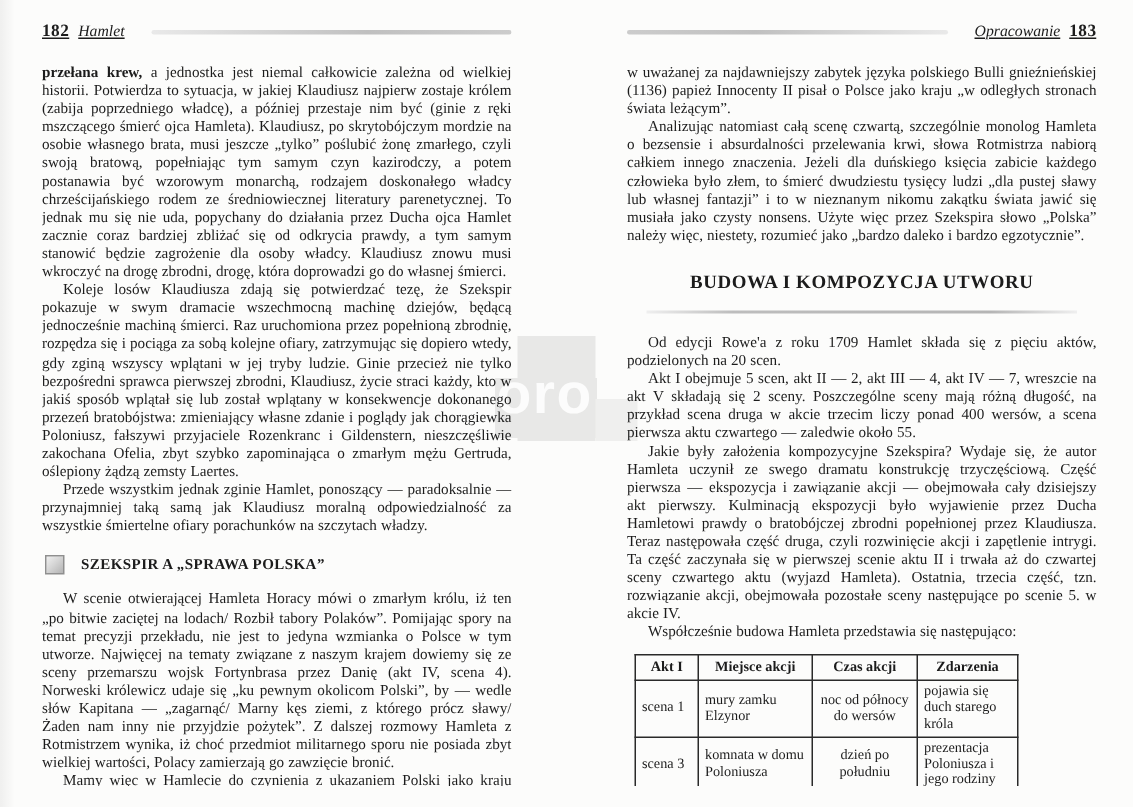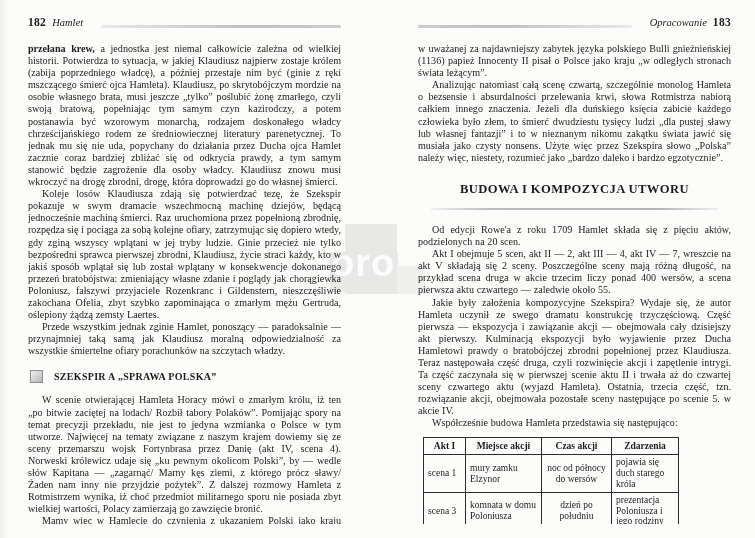--- a/index.html
+++ b/index.html
@@ -8,21 +8,21 @@
     background:#fcfcfb;
     font-family:"Liberation Serif","DejaVu Serif",serif;
     color:#1c1c1c;
     -webkit-font-smoothing:antialiased;
   }
   .page{position:absolute;top:14px;height:510px;overflow:hidden;background:transparent;}
   .page-left{left:28px;width:313px;}
   .page-right{left:418px;width:313px;}
 
   
-  .running-head{display:flex;align-items:flex-end;height:14px;margin-bottom:15px;}
+  .running-head{display:flex;align-items:center;height:14px;margin-bottom:15px;text-decoration:underline;}
   .pagenum{font-weight:bold;font-size:11.5px;letter-spacing:.3px;}
   .runtitle{font-style:italic;font-size:10.5px;margin:0 6px;}
   .head-rule{flex:1;height:3px;border-radius:2px;}
   .page-left .head-rule{margin-left:12px;background:linear-gradient(to right,#e9e9e9,#c0c0c0 60%,#cccccc);}
   .page-right .head-rule{margin-right:12px;background:linear-gradient(to left,#e9e9e9,#c0c0c0 60%,#cccccc);}
   .page-right .running-head{justify-content:flex-end;}
 
   
   .para{
     font-size:10.1px;line-height:12.1px;text-align:justify;

